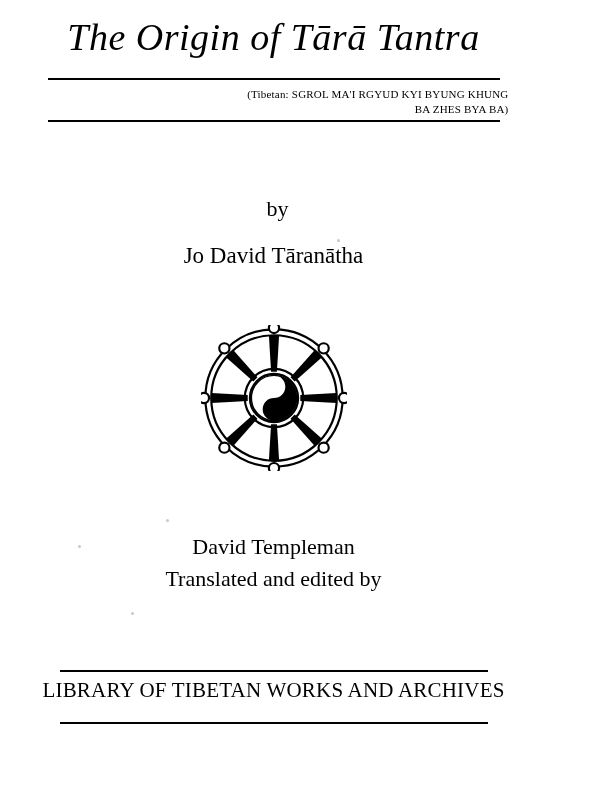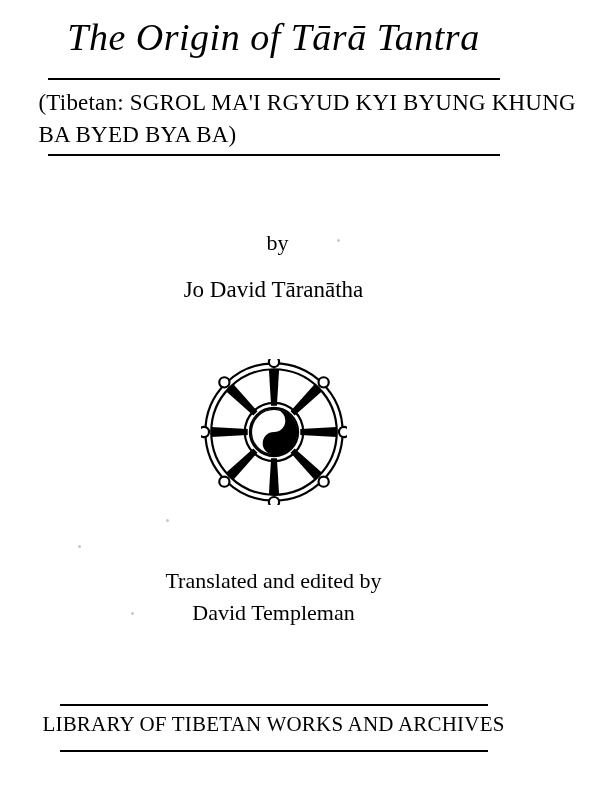--- a/index.html
+++ b/index.html
@@ -47,23 +47,23 @@
   }
   .rule-bottom {
     width: 452px;
     margin-top: 2px;
   }
 
   
   .subtitle {
     width: 470px;
     margin: 7px auto 0 auto;
-    text-align: left;
+    text-align: right;
     font-family: "Liberation Serif", serif;
-    font-size: 23px;
+    font-size: 11px;
     line-height: 1.42;
     letter-spacing: 0.2px;
   }
   .subtitle .ln {
     display: block;
     white-space: nowrap;
   }
 
   
   .byline {
@@ -101,21 +101,21 @@
     margin: 0 auto;
     border: 0;
     border-top: 2px solid #000;
   }
   .pub-rule-top { margin-top: 75px; }
   .publisher {
     text-align: center;
     font-size: 21px;
     letter-spacing: 0.2px;
     margin-top: 6px;
-    padding-bottom: 12px;
+    padding-bottom: 18px;
   }
   .pub-rule-bottom { margin-top: 1px; }
 
   
   .speck {
     position: absolute;
     background: #9a9a9a;
     border-radius: 50%;
     opacity: 0.55;
   }
@@ -124,21 +124,21 @@
 <body>
 
 <div class="page">
 
   <h1 class="title">The Origin of Tārā Tantra</h1>
 
   <hr class="rule rule-top">
 
   <div class="subtitle">
     <span class="ln">(Tibetan: SGROL MA'I RGYUD KYI BYUNG KHUNG</span>
-    <span class="ln">BA BYED BYA BA)</span>
+    <span class="ln">BA ZHES BYA BA)</span>
   </div>
 
   <hr class="rule rule-bottom">
 
   <div class="byline">by</div>
   <div class="author">Jo David Tāranātha</div>
 
   <div class="wheel-wrap">
     <svg width="146" height="146" viewBox="0 0 200 200" aria-hidden="true">
       <g stroke="#000" fill="none" stroke-width="3">
@@ -179,22 +179,22 @@
       <g transform="translate(100,100)">
         <circle r="31" fill="#fff" stroke="#000" stroke-width="2"></circle>
         <path d="M 0 -31 A 31 31 0 0 1 0 31 A 15.5 15.5 0 0 1 0 0 A 15.5 15.5 0 0 0 0 -31 Z" fill="#000"></path>
         <circle cx="0" cy="-15.5" r="5" fill="#fff"></circle>
         <circle cx="0" cy="15.5" r="5" fill="#000"></circle>
       </g>
     </svg>
   </div>
 
   <div class="translator">
+    <span class="ln">David Templeman</span>
     <span class="ln">Translated and edited by</span>
-    <span class="ln">David Templeman</span>
   </div>
 
   <hr class="pub-rule pub-rule-top">
   <div class="publisher">LIBRARY OF TIBETAN WORKS AND ARCHIVES</div>
   <hr class="pub-rule pub-rule-bottom">
 
   <span class="speck" style="left:166px; top:519px; width:3px; height:3px;"></span>
   <span class="speck" style="left:78px; top:545px; width:3px; height:3px;"></span>
   <span class="speck" style="left:131px; top:612px; width:3px; height:3px;"></span>
   <span class="speck" style="left:337px; top:239px; width:3px; height:3px;"></span>

